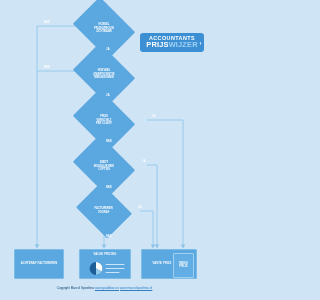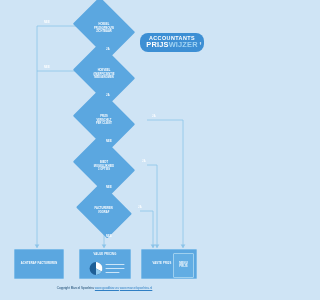--- a/index.html
+++ b/index.html
@@ -110,21 +110,21 @@
     font-size: 2.6px;
     font-weight: bold;
     letter-spacing: 0.2px;
     text-transform: uppercase;
   }
 
   
   .logo {
     position: absolute;
     background: #3d8fd4;
-    border-radius: 8px;
+    border-radius: 3px;
     padding: 2px 3px 2.5px 3px;
     text-align: center;
   }
   .logo-line1 {
     color: #ffffff;
     font-size: 5.4px;
     font-weight: bold;
     letter-spacing: 0.45px;
     line-height: 1.15;
     display: block;

